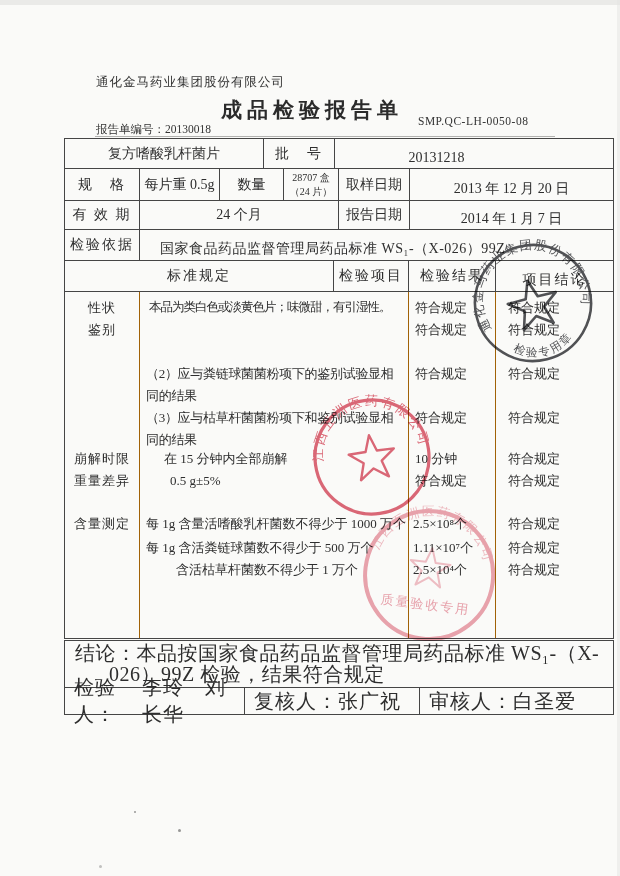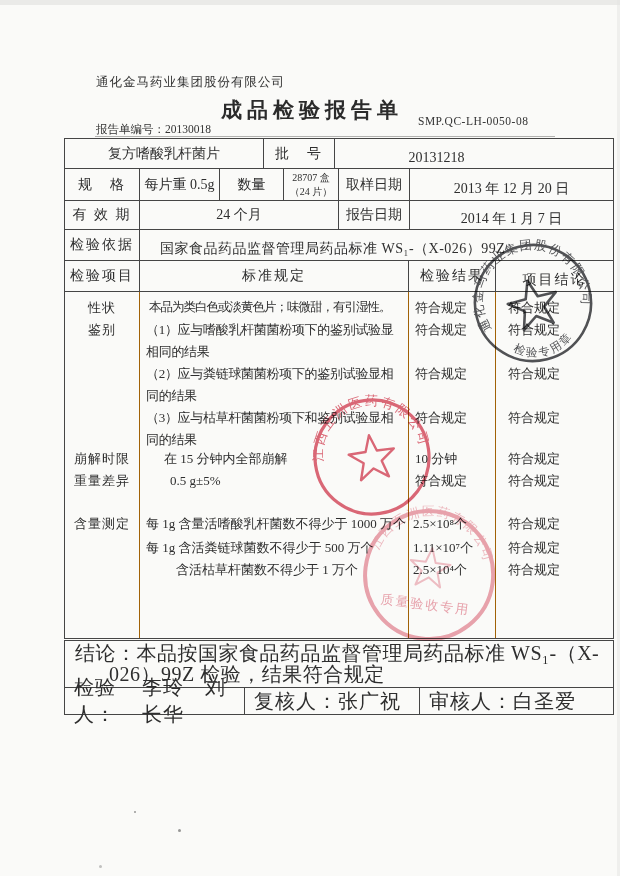--- a/index.html
+++ b/index.html
@@ -112,39 +112,38 @@
       <div class="tc w71 center">报告日期</div>
       <div class="tc w203 center">2014 年 1 月 7 日</div>
     </div>
 
     <div class="trow h31">
       <div class="tc w75 center lbl">检验依据</div>
       <div class="tc basis-val" style="flex:1">国家食品药品监督管理局药品标准 WS₁-（X-026）99Z</div>
     </div>
 
     <div class="trow h31">
+      <div class="tc w269 center lbl">标准规定</div>
       <div class="tc w75 center lbl">检验项目</div>
-      <div class="tc w269 center lbl">标准规定</div>
       <div class="tc w87 center lbl">检验结果</div>
       <div class="tc w117 center lbl">项目结论</div>
     </div>
 
     <div class="body-row">
 
       <div class="bcol w75">
         <div class="bline c1line l1">性状</div>
         <div class="bline c1line l2">鉴别</div>
         <div class="bline c1line l5">崩解时限</div>
         <div class="bline c1line l6">重量差异</div>
         <div class="bline c1line l7">含量测定</div>
       </div>
 
       <div class="bcol w269">
         <div class="bline l1" style="left:9px;letter-spacing:-1px;font-size:12.5px;">本品为类白色或淡黄色片；味微甜，有引湿性。</div>
-        <div class="bwrap l2" style="left:6px;width:256px;">（1）应与嗜酸乳杆菌菌粉项下的鉴别试验显相同的结果</div>
         <div class="bwrap l3" style="left:6px;width:256px;">（2）应与粪链球菌菌粉项下的鉴别试验显相同的结果</div>
         <div class="bwrap l4" style="left:6px;width:256px;">（3）应与枯草杆菌菌粉项下和鉴别试验显相同的结果</div>
         <div class="bline l5" style="left:24px;">在 15 分钟内全部崩解</div>
         <div class="bline l6" style="left:30px;">0.5 g±5%</div>
         <div class="bline l7" style="left:6px;">每 1g 含量活嗜酸乳杆菌数不得少于 1000 万个</div>
         <div class="bline l8" style="left:6px;">每 1g 含活粪链球菌数不得少于 500 万个</div>
         <div class="bline l9" style="left:36px;">含活枯草杆菌数不得少于 1 万个</div>
       </div>
 
       <div class="bcol w87">

